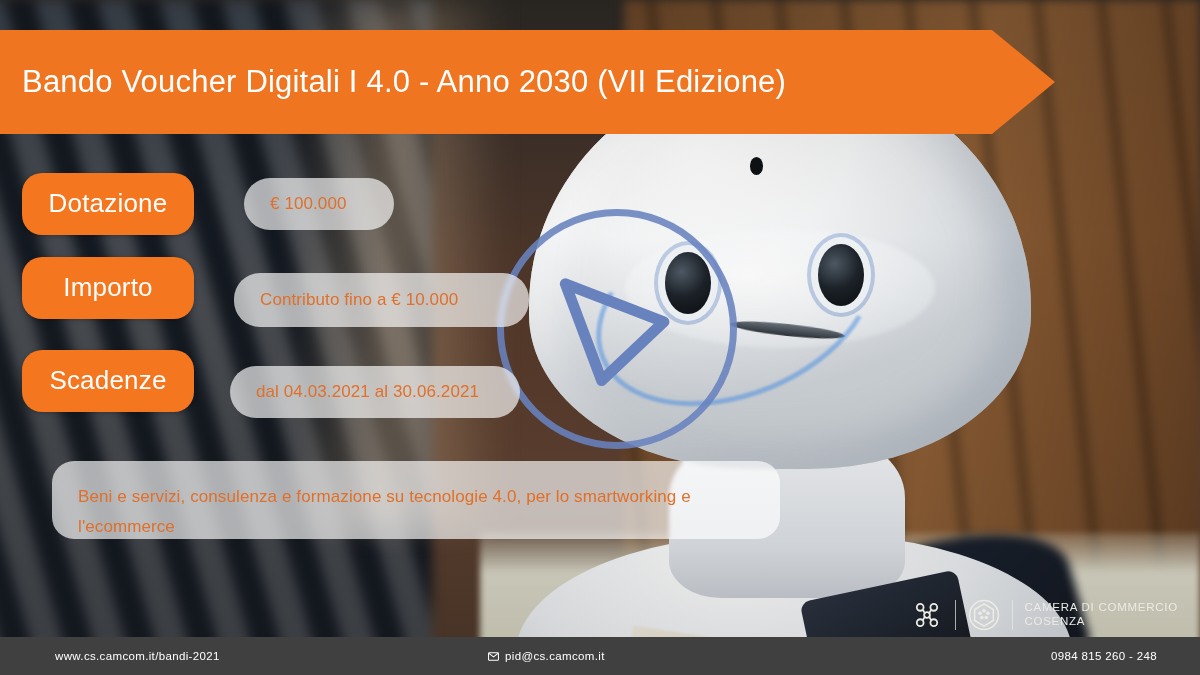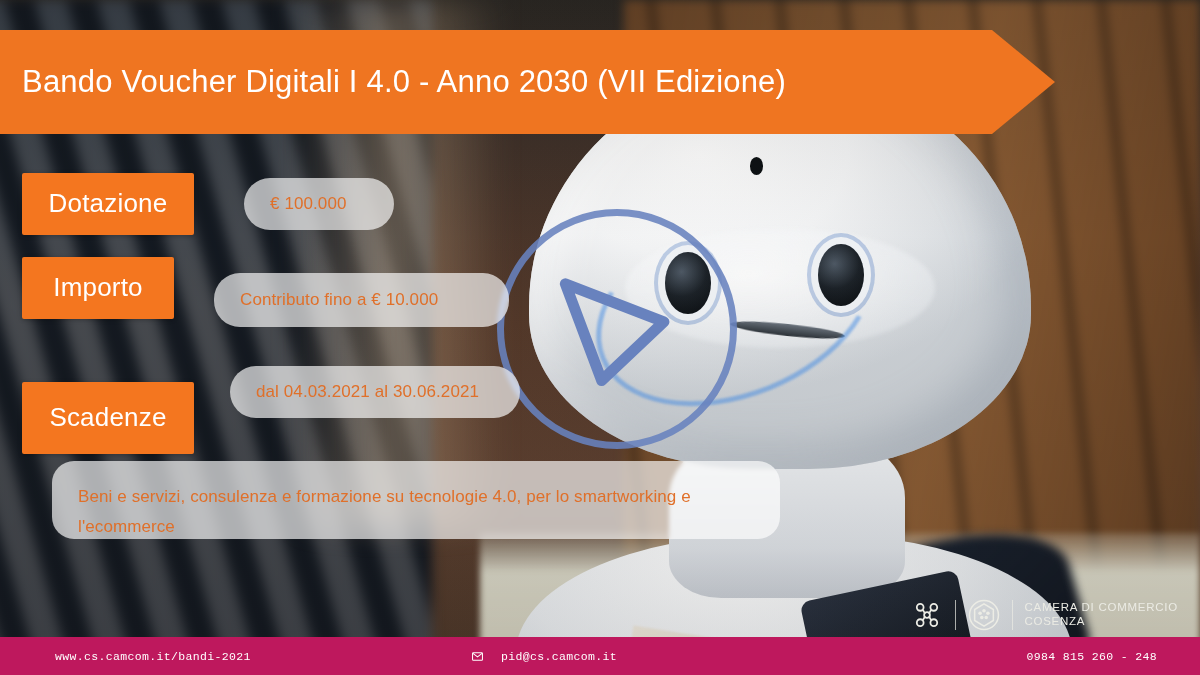--- a/index.html
+++ b/index.html
@@ -179,21 +179,21 @@
     padding-left: 22px;
     white-space: nowrap;
   }
 
   
   .rows { position: absolute; left: 0; top: 0; width: 1200px; height: 675px; pointer-events: none; }
   .row { position: absolute; display: flex; align-items: flex-start; pointer-events: auto; }
 
   .chip {
     background: #f4761f;
-    border-radius: 2px;
+    border-radius: 20px;
     color: #ffffff;
     display: flex; align-items: center; justify-content: center;
     text-align: center;
     font-size: 26px;
     font-weight: 400;
     line-height: 1.28;
     letter-spacing: 0.2px;
     box-shadow: 0 1px 4px rgba(0,0,0,0.25);
   }
 
@@ -209,26 +209,26 @@
     backdrop-filter: blur(2px);
   }
 
   
   #row-dotazione { left: 22px; top: 173px; }
   #row-dotazione .chip { width: 172px; height: 62px; }
   #row-dotazione .pill { margin-left: 50px; width: 150px; height: 52px; margin-top: 5px; }
 
   
   #row-importo { left: 22px; top: 257px; }
-  #row-importo .chip { width: 152px; height: 62px; }
+  #row-importo .chip { width: 172px; height: 62px; }
   #row-importo .pill { margin-left: 40px; width: 295px; height: 54px; margin-top: 16px; }
 
   
   #row-scadenze { left: 22px; top: 350px; }
-  #row-scadenze .chip { width: 172px; height: 72px; margin-top: 32px; }
+  #row-scadenze .chip { width: 172px; height: 62px; }
   #row-scadenze .pill { margin-left: 36px; width: 290px; height: 52px; margin-top: 16px; }
 
   
   #row-spese { left: 22px; top: 461px; }
   #row-spese .chip { width: 172px; height: 110px; }
   #row-spese .pill {
     margin-left: 30px; width: 728px; height: 78px;
     align-items: center;
     padding: 14px 26px;
     border-radius: 22px;
@@ -244,26 +244,26 @@
     color: #e9e9e2;
     margin-top: 8px;
   }
   .cc-mark { width: 34px; height: 34px; display: block; }
   .cc-sep { width: 1px; height: 30px; background: rgba(235,235,228,0.7); }
   .cc-text { line-height: 1.18; font-size: 11.5px; letter-spacing: 0.75px; color: #ebebe4; }
 
   
   .footer {
     position: absolute; left: 0; bottom: 0; width: 1200px; height: 38px;
-    background: #be185d;
+    background: #404040;
     display: flex; align-items: center;
-    color: #ffffff; font-size: 11.5px; letter-spacing: 0.35px; font-family: Liberation Mono, monospace;
+    color: #ffffff; font-size: 11.5px; letter-spacing: 0.35px;
   }
   .footer-left { position: absolute; left: 55px; }
-  .footer-center { position: absolute; left: 472px; display: flex; align-items: center; gap: 18px; }
+  .footer-center { position: absolute; left: 488px; display: flex; align-items: center; gap: 6px; }
   .footer-right { position: absolute; right: 43px; }
   .mail-icon { display: block; width: 11px; height: 9px; }
 </style>
 </head>
 <body>
 
 <div class="slide">
 
   <div class="photo">
     <div class="bg-base"></div>

